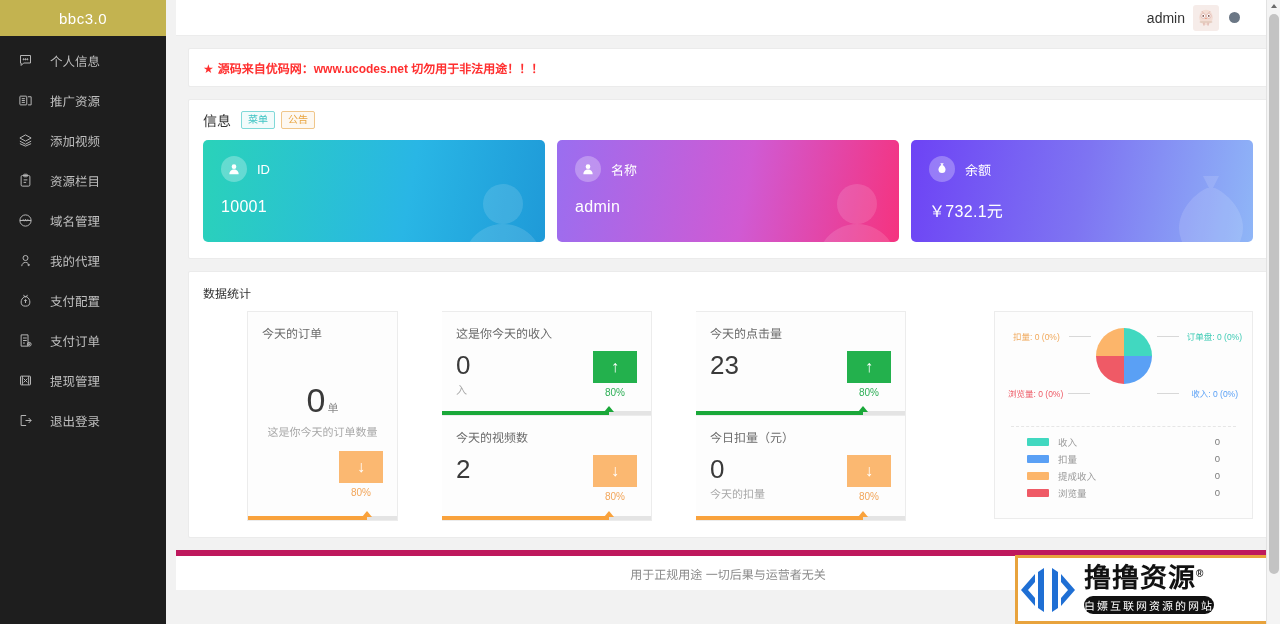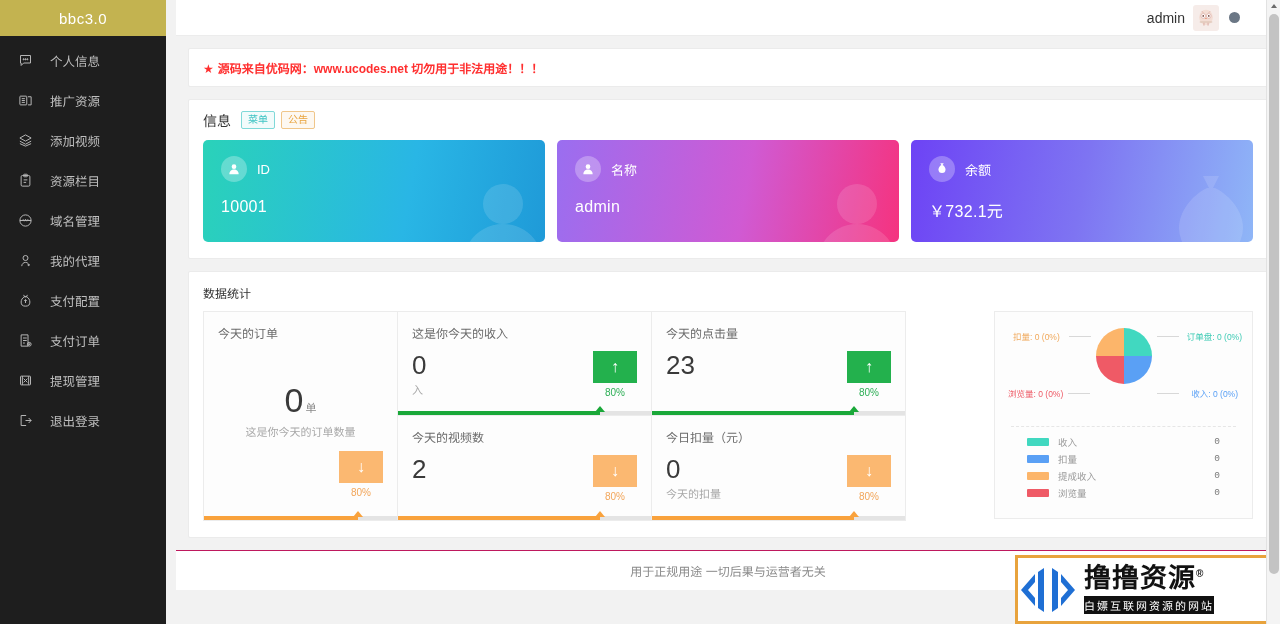--- a/index.html
+++ b/index.html
@@ -155,20 +155,21 @@
   }
   .stats-grid { display: flex; flex: 0 0 auto; }
   .col { width: 195px; }
   .col.two { width: 254px; display: flex; flex-direction: column; }
 
   .stat-card {
     background: #fdfdfd;
     border: 1px solid #ececec;
     position: relative;
     overflow: hidden;
+    margin-left: 44px;
   }
   .stat-card + .stat-card { border-top: none; }
   .col + .col .stat-card { border-left: none; }
 
   .sc-title { font-size: 12px; color: #6b6b6b; padding: 12px 14px 0 14px; }
   .sc-big-center {
     text-align: center;
     margin-top: 42px;
   }
   .sc-num-xl { font-size: 34px; color: #3a3a3a; font-weight: 300; line-height: 1; }
@@ -251,30 +252,29 @@
   .lead1 { width: 22px; left: 74px;  top: 24px; }
   .lead2 { width: 22px; right: 73px; top: 24px; }
   .lead3 { width: 22px; left: 73px;  top: 81px; }
   .lead4 { width: 22px; right: 73px; top: 81px; }
 
   .legend { padding: 6px 16px 0 16px; border-top: 1px dashed #e6e6e6; margin: 6px 16px 0 16px; }
   .legend-row {
     display: flex; align-items: center;
     font-size: 9.5px; color: #9b9b9b;
     height: 17px;
-    font-family: Liberation Mono, monospace;
   }
   .swatch { width: 22px; height: 8px; border-radius: 1px; margin-right: 9px; flex: 0 0 22px; }
   .legend-name { flex: 1 1 auto; }
   .legend-val { color: #7a7a7a; }
 
   
   .footer {
     background: #fff;
-    border-top: 1px solid #be185d;
+    border-top: 6px solid #be185d;
     height: 40px;
     display: flex; align-items: center; justify-content: center;
     font-size: 12px; color: #8a8a8a;
     margin: 0 -12px;
   }
 
   
   .watermark {
     position: absolute; right: 0; bottom: 0;
     width: 265px; height: 69px;
@@ -289,21 +289,21 @@
   .wm-mark { width: 62px; height: 52px; flex: 0 0 62px; }
   .wm-text { margin-left: 4px; }
   .wm-title {
     font-size: 27px; font-weight: bold; color: #111;
     letter-spacing: 1px; line-height: 1; position: relative;
   }
   .wm-reg { font-size: 10px; vertical-align: super; }
   .wm-sub {
     background: #111; color: #fff;
     font-size: 11px; letter-spacing: 2px;
-    text-align: center; margin-top: 4px; padding: 1px 0;
+    text-align: center; margin-top: 4px; padding: 1px 0; border-radius: 9px;
   }
 
   
   .scrollbar {
     position: absolute; right: 0; top: 0;
     width: 14px; height: 624px;
     background: #f4f4f4;
     border-left: 1px solid #e2e2e2;
   }
   .scroll-thumb {

